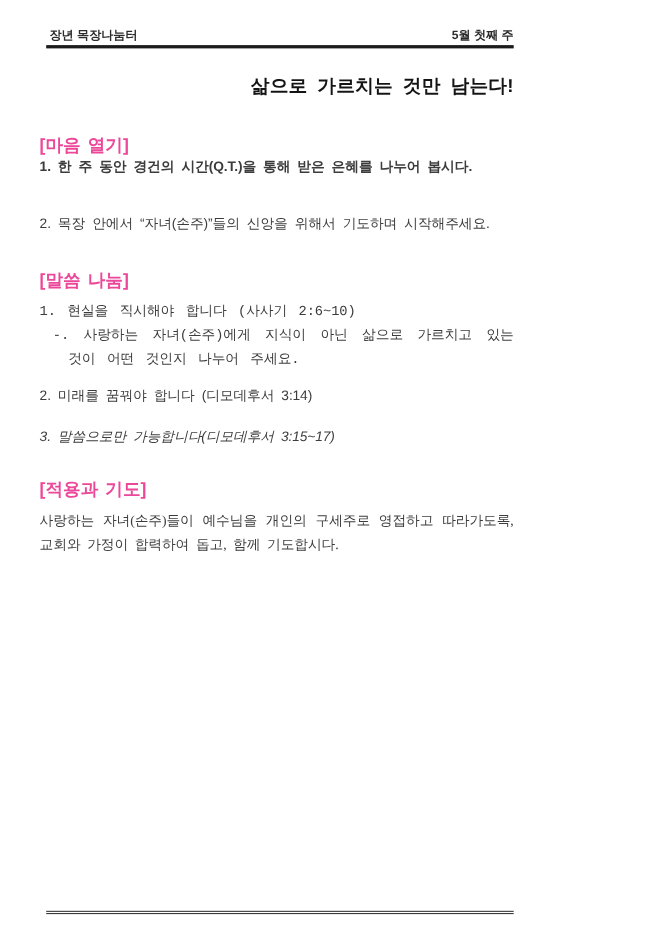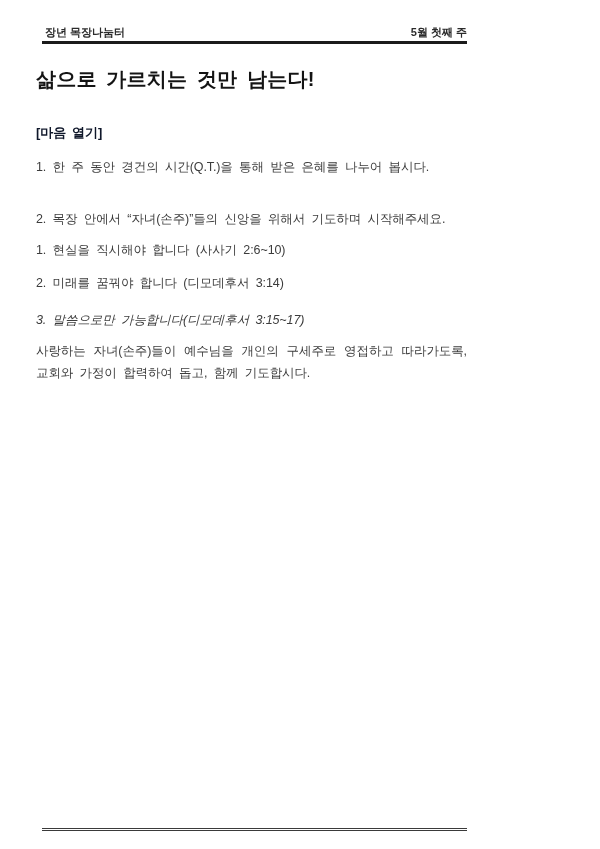--- a/index.html
+++ b/index.html
@@ -30,73 +30,73 @@
   }
   .top-rule {
     height: 0;
     border: none;
     border-top: 3px solid #1b1b1b;
     margin: 2px 0 0 6px;
   }
   
   .doc-title {
     margin-top: 22px;
-    text-align: left;
-    font-size: 20px;
+    text-align: right;
+    font-size: 17px;
     line-height: 26px;
     font-weight: 800;
     color: #141414;
     letter-spacing: 0.2px;
     word-spacing: 4px;
   }
   .doc-subtitle {
     margin-top: 4px;
     text-align: center;
     font-size: 15px;
     line-height: 18px;
     font-weight: 700;
     color: #1a1a1a;
     word-spacing: 3px;
   }
   
   .section-heading {
-    font-size: 13px;
+    font-size: 16px;
     line-height: 15px;
     font-weight: 700;
-    color: #0f172a;
+    color: #ec4899;
     word-spacing: 2px;
   }
   .sh-opening     { margin-top: 33px; }
   .sh-sharing     { margin-top: 34px; }
   .sh-application { margin-top: 30px; }
 
   .body-text {
     font-size: 12.5px;
     line-height: 22px;
     color: #3c3c3c;
     text-align: justify;
     word-spacing: 3px;
     letter-spacing: -0.1px;
   }
   .num-item {
     padding-left: 15px;
     text-indent: -15px;
   }
-  .oi-1 { margin-top: 16px; }
+  .oi-1 { margin-top: 0; font-weight: bold; }
   .oi-2 { margin-top: 30px; }
   .point { margin-top: 11px; }
-  .point.first { margin-top: 9px; }
+  .point.first { margin-top: 9px; font-family: Liberation Mono, monospace; }
   .point.p2 { margin-top: 11px; }
   .point.p3 { margin-top: 15px; font-style: italic; }
   .sub-item {
     margin-left: 12px;
     padding-left: 14px;
     text-indent: -14px;
   }
-  .application-body { margin-top: 9px; }
+  .application-body { margin-top: 9px; font-family: Liberation Serif, serif; }
 
   
   .bottom-rule {
     position: absolute;
     left: 42px;
     right: 42px;
     top: 828px;
     height: 3px;
     border-top: 1px solid #3a3a3a;
     border-bottom: 1px solid #3a3a3a;
@@ -112,30 +112,33 @@
     <span>5월 첫째 주</span>
   </div>
   <hr class="top-rule">
 
   <div class="doc-title">삶으로 가르치는 것만 남는다!</div>
 
   <div class="section-heading sh-opening">[마음 열기]</div>
   <p class="body-text num-item oi-1"><span>1.</span> <span>한 주 동안 경건의 시간(Q.T.)을 통해 받은 은혜를 나누어 봅시다.</span></p>
   <p class="body-text num-item oi-2"><span>2.</span> <span>목장 안에서 “자녀(손주)”들의 신앙을 위해서 기도하며 시작해주세요.</span></p>
 
+  <div class="section-heading sh-sharing">[말씀 나눔]</div>
 
   <div class="point first">
     <p class="body-text num-item"><span>1.</span> <span>현실을 직시해야 합니다 (사사기 2:6~10)</span></p>
+    <p class="body-text sub-item"><span>-.</span> <span>사랑하는 자녀(손주)에게 지식이 아닌 삶으로 가르치고 있는 것이 어떤 것인지 나누어 주세요.</span></p>
   </div>
 
   <div class="point p2">
     <p class="body-text num-item"><span>2.</span> <span>미래를 꿈꿔야 합니다 (디모데후서 3:14)</span></p>
   </div>
 
   <div class="point p3">
     <p class="body-text num-item"><span>3.</span> <span>말씀으로만 가능합니다(디모데후서 3:15~17)</span></p>
   </div>
 
+  <div class="section-heading sh-application">[적용과 기도]</div>
   <p class="body-text application-body">사랑하는 자녀(손주)들이 예수님을 개인의 구세주로 영접하고 따라가도록, 교회와 가정이 합력하여 돕고, 함께 기도합시다.</p>
 
   <div class="bottom-rule"></div>
 
 </div>
 
 </body></html>

